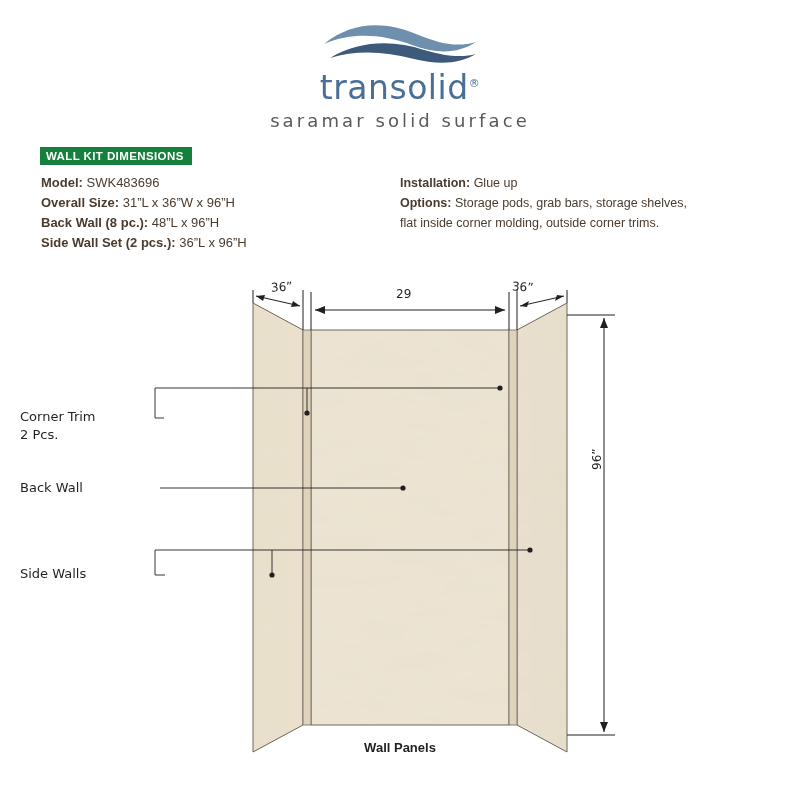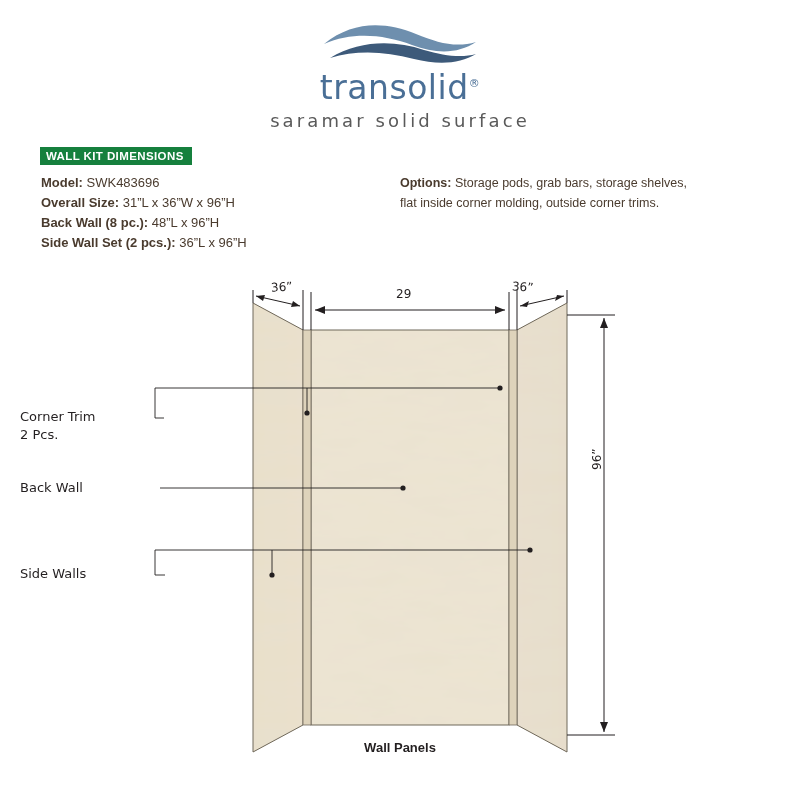--- a/index.html
+++ b/index.html
@@ -192,20 +192,24 @@
     <span class="spec-label">Back Wall (8 pc.):</span>
     <span class="spec-value">48”L x 96”H</span>
   </div>
   <div class="spec-row">
     <span class="spec-label">Side Wall Set (2 pcs.):</span>
     <span class="spec-value">36”L x 96”H</span>
   </div>
 </div>
 
 <div id="spec-right">
+  <div class="spec-row">
+    <span class="spec-label">Installation:</span>
+    <span class="spec-value">Glue up</span>
+  </div>
   <div class="spec-row">
     <span class="spec-label">Options:</span>
     <span class="spec-value">Storage pods, grab bars, storage shelves, flat inside corner molding, outside corner trims.</span>
   </div>
 </div>
 
 <div id="drawing">
 
   <svg width="800" height="510" viewBox="0 0 800 510">
     <defs>

